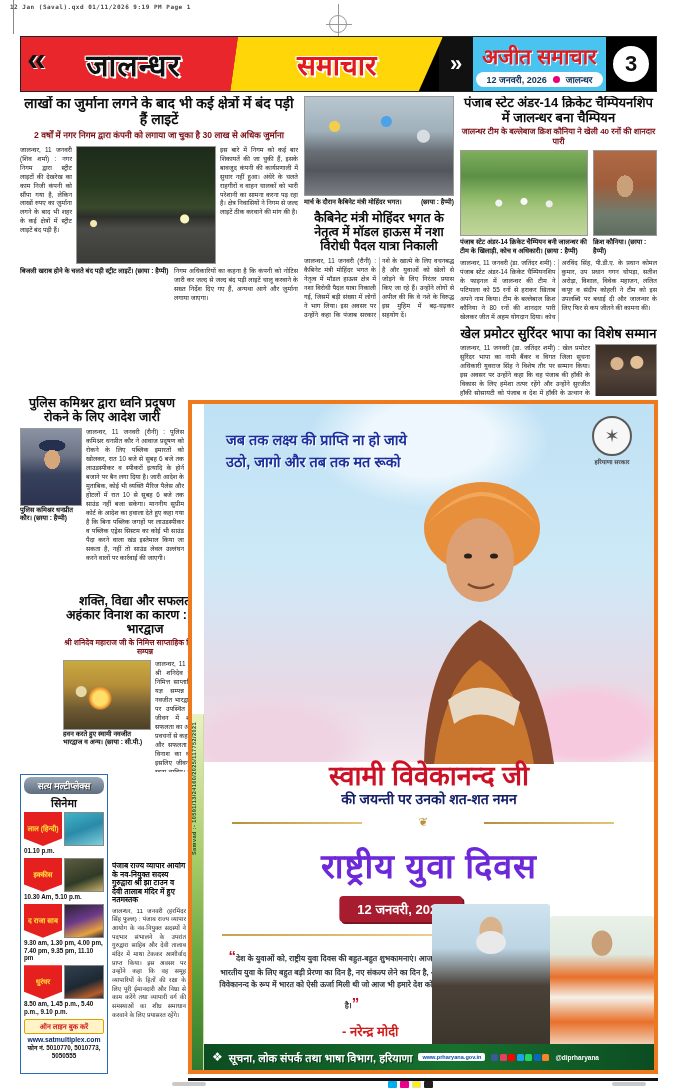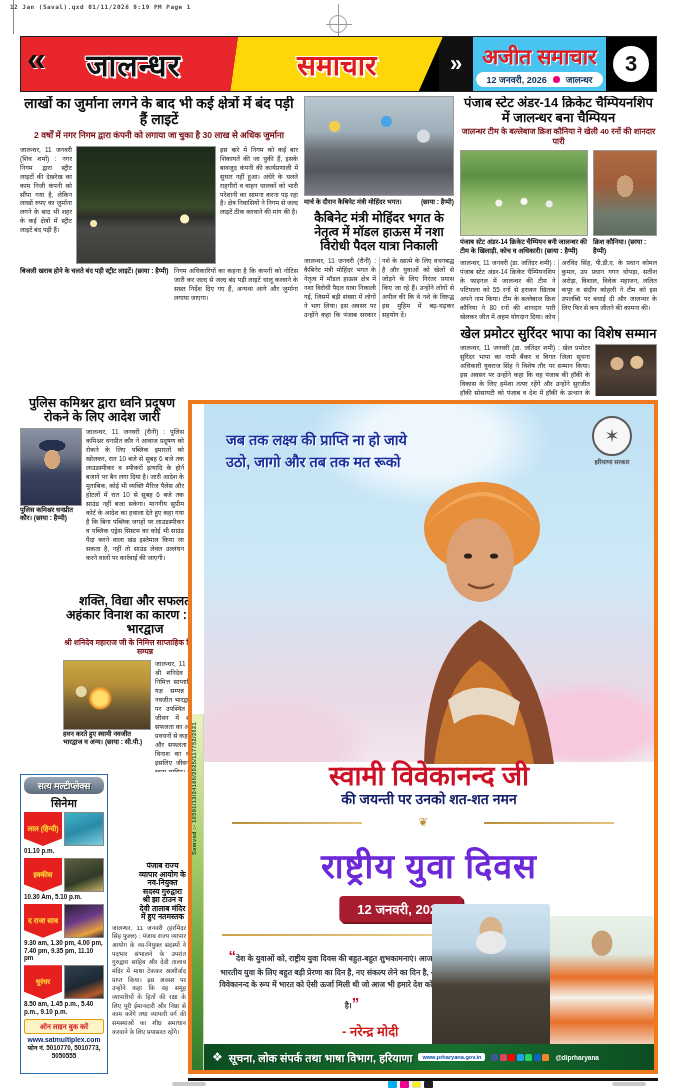--- a/index.html
+++ b/index.html
@@ -127,21 +127,21 @@
   .poster2 { background:linear-gradient(160deg,#5d5d3f 0%,#2f3a26 60%,#c9b36a 100%); }
   .poster3 { background:linear-gradient(160deg,#2a2233 0%,#6b3a8a 45%,#e8a23c 80%,#30263d 100%); }
   .poster4 { background:linear-gradient(160deg,#31404f 0%,#1d2833 55%,#b85c2a 85%,#222c36 100%); }
   .cin-times { font-size:6.3px; font-weight:bold; color:#111; margin-top:1px; line-height:1.25; }
   .cin-book { background:#fff3c8; border:1px solid #e0a000; color:#d01b1b; font-size:7px; font-weight:bold; text-align:center; padding:2px 1px; margin-top:2px; border-radius:2px; }
   .cin-web { font-size:6.8px; font-weight:bold; color:#0b2a6b; text-align:center; margin-top:2px; }
   .cin-phone { font-size:6.3px; font-weight:bold; color:#111; text-align:center; margin-top:1px; line-height:1.3; }
 
   
   .st-trade { left:112px; top:862px; width:74px; height:212px; }
-  .st-trade .hl { font-size:7.6px; text-align:center;margin-left:27px; }
+  .st-trade .hl { font-size:7.6px; text-align:left; }
   .st-trade .body-txt { margin-top:2px; font-size:6.2px; }
 
   
   .ad { position:absolute; left:188px; top:400px; width:470px; height:674px; border:4px solid #ef7a1e; background:#ffffff; overflow:hidden; }
   .ad-side { position:absolute; left:0; top:310px; bottom:0; width:12px; background:linear-gradient(180deg,#e9f2c0 0%,#a8cd6a 40%,#5d9e3a 75%,#2f7a2e 100%); border-right:1px solid #cdd9a8; }
   .ad-side-txt { position:absolute; left:-1px; top:8px; writing-mode:vertical-rl; transform:rotate(180deg); font-size:5.6px; font-weight:bold; color:#1d4d1d; letter-spacing:.4px; white-space:nowrap; }
   .ad-sky { position:absolute; left:12px; right:0; top:0; height:358px; background:
       radial-gradient(ellipse 120px 60px at 85% 90%, #f6c9de 0 50%, transparent 75%),
       radial-gradient(ellipse 140px 70px at 15% 95%, #efd3e2 0 45%, transparent 75%),
       radial-gradient(ellipse 160px 90px at 50% 10%, #eef7fd 0 40%, transparent 75%),

